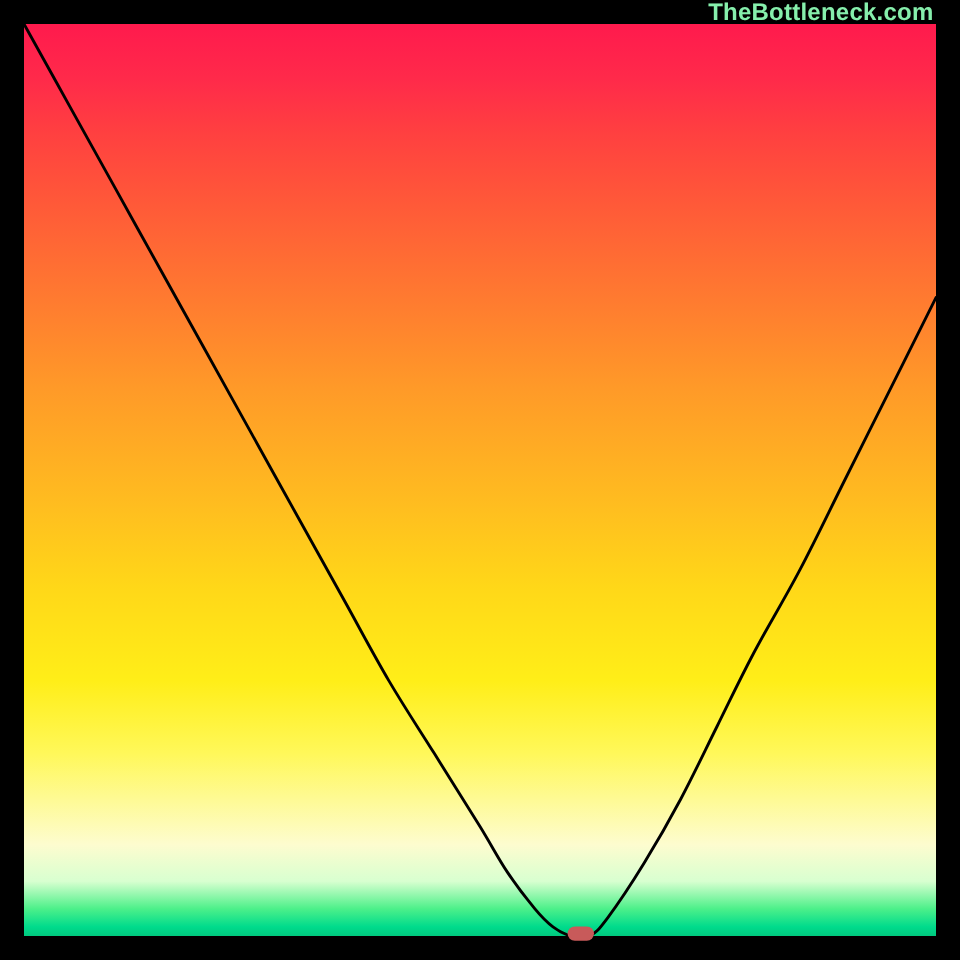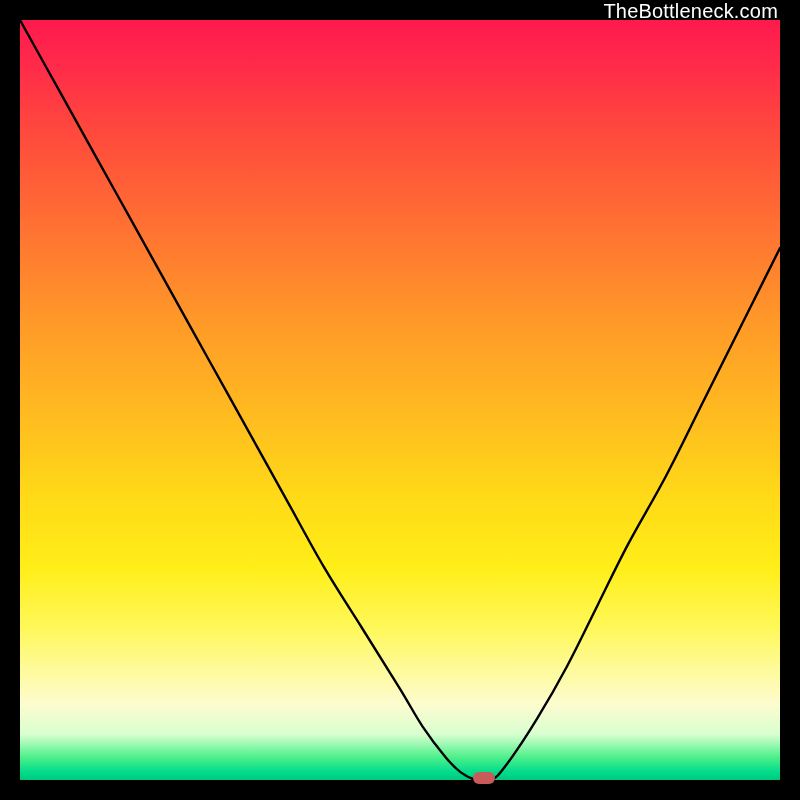--- a/index.html
+++ b/index.html
@@ -38,23 +38,23 @@
       #d8ffd0 94%,
       #4df08a 97%,
       #00db8c 99%,
       #00c97e 100%
     );
   }
   .watermark {
     position: absolute;
     top: 0px;
     right: 22px;
-    color: #ffffff;
+    color: #86efac;
     font-size: 20px;
-    font-weight: 400;
+    font-weight: 700;
     letter-spacing: 0.2px;
     user-select: none;
   }
   .curve {
     position: absolute;
     left: 0;
     top: 0;
     width: 760px;
     height: 760px;
     pointer-events: none;

